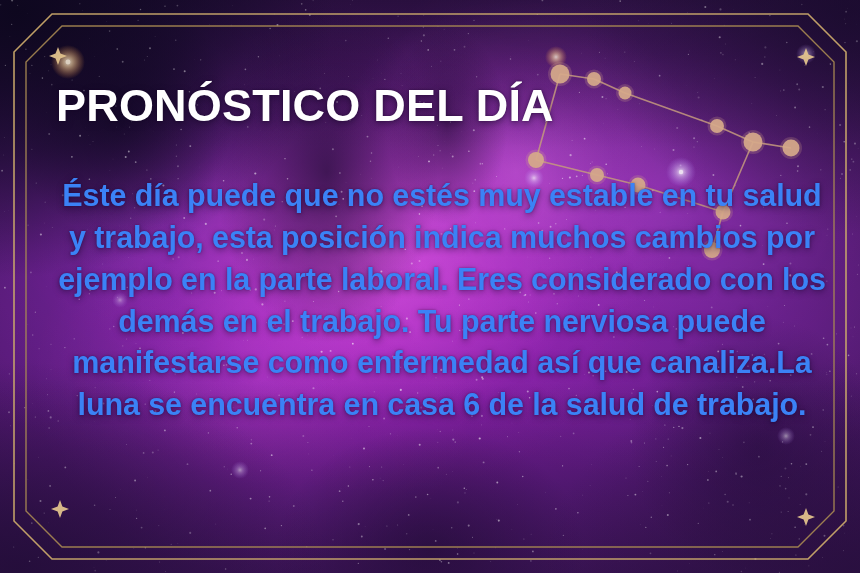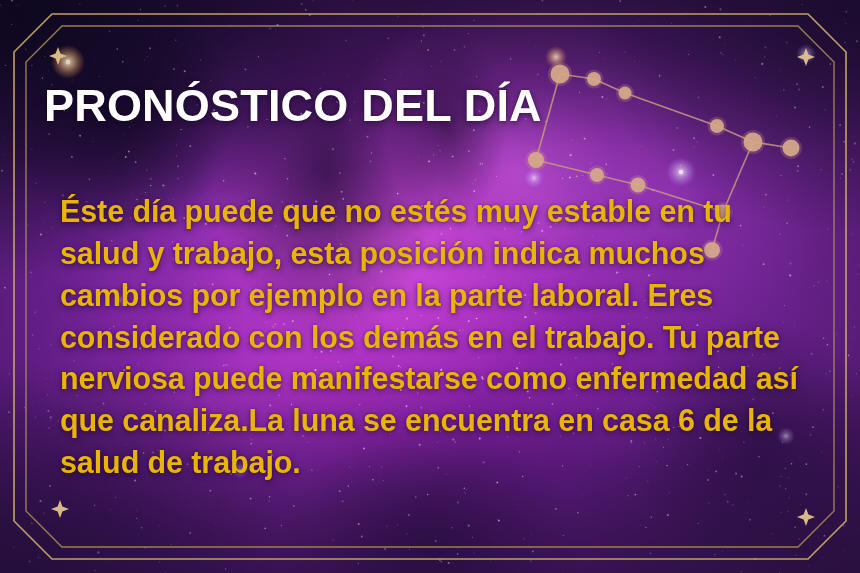--- a/index.html
+++ b/index.html
@@ -64,42 +64,43 @@
 
   
   #gold-border {
     position: absolute;
     inset: 0;
   }
 
   
   #content {
     position: absolute;
-    left: 44px;
+    left: 56px;
     top: 82px;
     width: 772px;
   }
   #headline {
     margin: 0;
     color: #ffffff;
     font-size: 45px;
     font-weight: bold;
     letter-spacing: 0.2px;
     line-height: 1.05;
     text-shadow: 0 2px 7px rgba(22,6,40,0.60), 0 0 2px rgba(22,6,40,0.45);
   }
   #body-copy {
-    margin: 16px;
+    margin: 0;
     padding-top: 46px;
-    color: #eab308;
+    color: #3b82f6;
     font-size: 30.5px;
     font-weight: bold;
     line-height: 1.37;
     letter-spacing: -0.1px;
     text-shadow: 0 2px 6px rgba(22,6,40,0.55), 0 0 2px rgba(22,6,40,0.40);
+    text-align: center;
   }
 </style>
 </head>
 <body>
 
 <div id="poster">
 
   <div class="bg-layer" id="bg-base"></div>
   <div class="bg-layer" id="bg-nebula-magenta"></div>
   <div class="bg-layer" id="bg-nebula-violet"></div>

